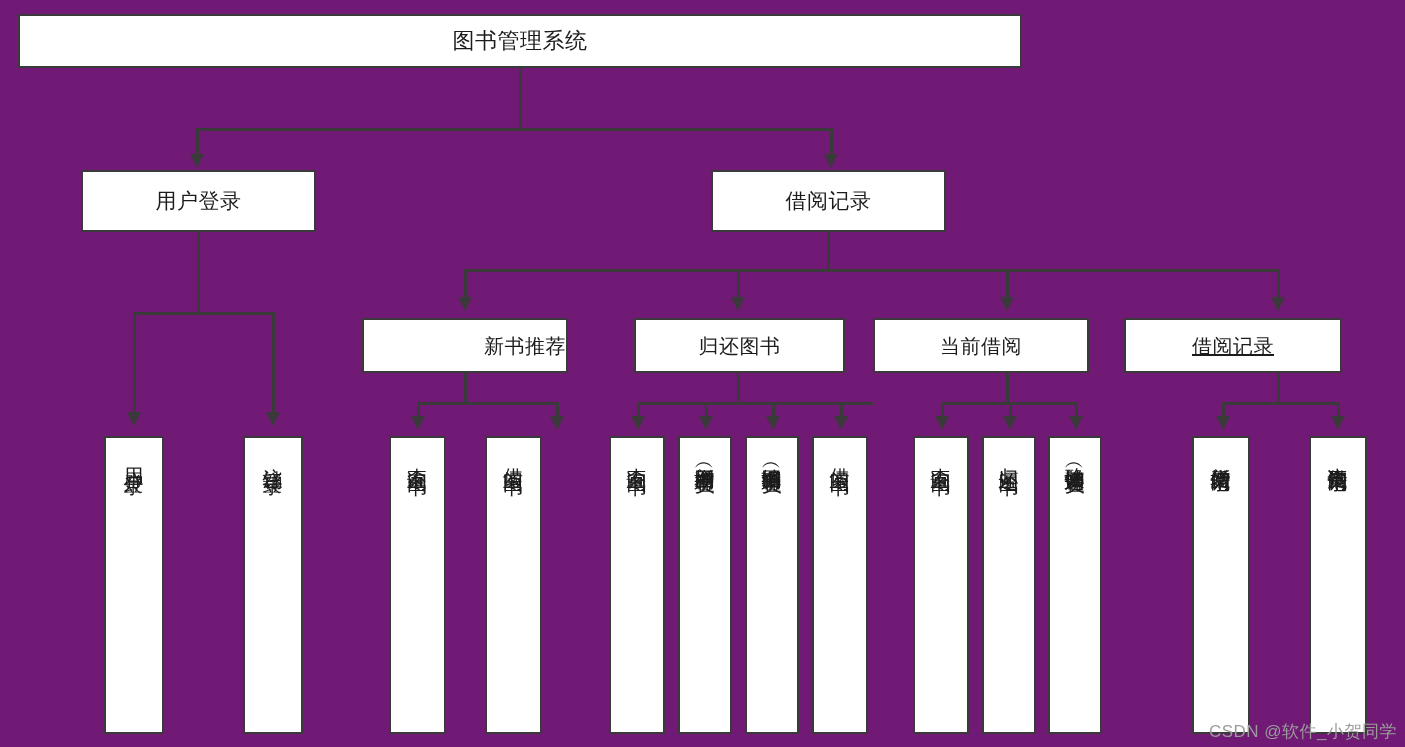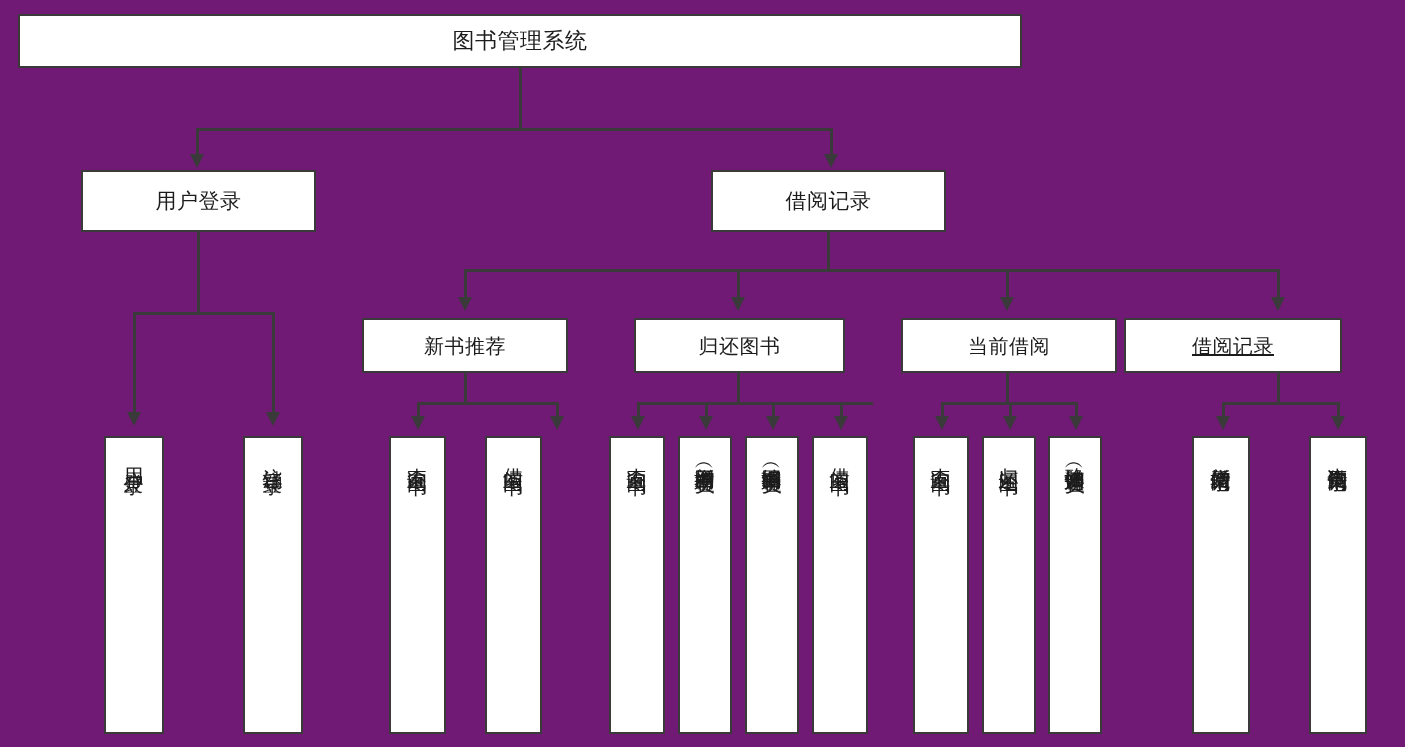--- a/index.html
+++ b/index.html
@@ -128,27 +128,27 @@
   <div class="edge h" style="left:464px; top:269px; width:816px;"></div>
   <div class="edge v" style="left:464px; top:269px; height:30px;"></div>
   <div class="arrow" style="left:458px; top:297px;"></div>
   <div class="edge v" style="left:737px; top:269px; height:30px;"></div>
   <div class="arrow" style="left:731px; top:297px;"></div>
   <div class="edge v" style="left:1006px; top:269px; height:30px;"></div>
   <div class="arrow" style="left:1000px; top:297px;"></div>
   <div class="edge v" style="left:1277px; top:269px; height:30px;"></div>
   <div class="arrow" style="left:1271px; top:297px;"></div>
 
-  <div class="node lvl3 horiz" style="left:362px; top:318px; width:206px; height:55px;">
+  <div class="node lvl3 horiz" style="left:362px; top:318px; width:206px; height:55px;justify-content:flex-end;">
     <span class="node-label">新书推荐</span>
   </div>
   <div class="node lvl3 horiz" style="left:634px; top:318px; width:211px; height:55px;">
     <span class="node-label">归还图书</span>
   </div>
-  <div class="node lvl3 horiz" style="left:901px; top:318px; width:216px; height:55px;">
+  <div class="node lvl3 horiz" style="left:873px; top:318px; width:216px; height:55px;">
     <span class="node-label">当前借阅</span>
   </div>
   <div class="node lvl3 horiz" style="left:1124px; top:318px; width:218px; height:55px;text-decoration:underline;">
     <span class="node-label">借阅记录</span>
   </div>
 
   <div class="edge v" style="left:464px; top:373px; height:31px;"></div>
   <div class="edge h" style="left:417px; top:402px; width:142px;"></div>
   <div class="edge v" style="left:417px; top:402px; height:16px;"></div>
   <div class="arrow" style="left:411px; top:416px;"></div>
@@ -219,14 +219,15 @@
     <span class="node-label">确认归还（管理员）</span>
   </div>
 
   <div class="node leaf tall-text" style="left:1192px; top:436px; width:58px; height:298px;">
     <span class="node-label">新增借阅记录</span>
   </div>
   <div class="node leaf tall-text" style="left:1309px; top:436px; width:58px; height:298px;">
     <span class="node-label">查询借阅记录</span>
   </div>
 
+  <div id="watermark">CSDN @软件_小贺同学</div>
 
 </div>
 
 </body></html>

